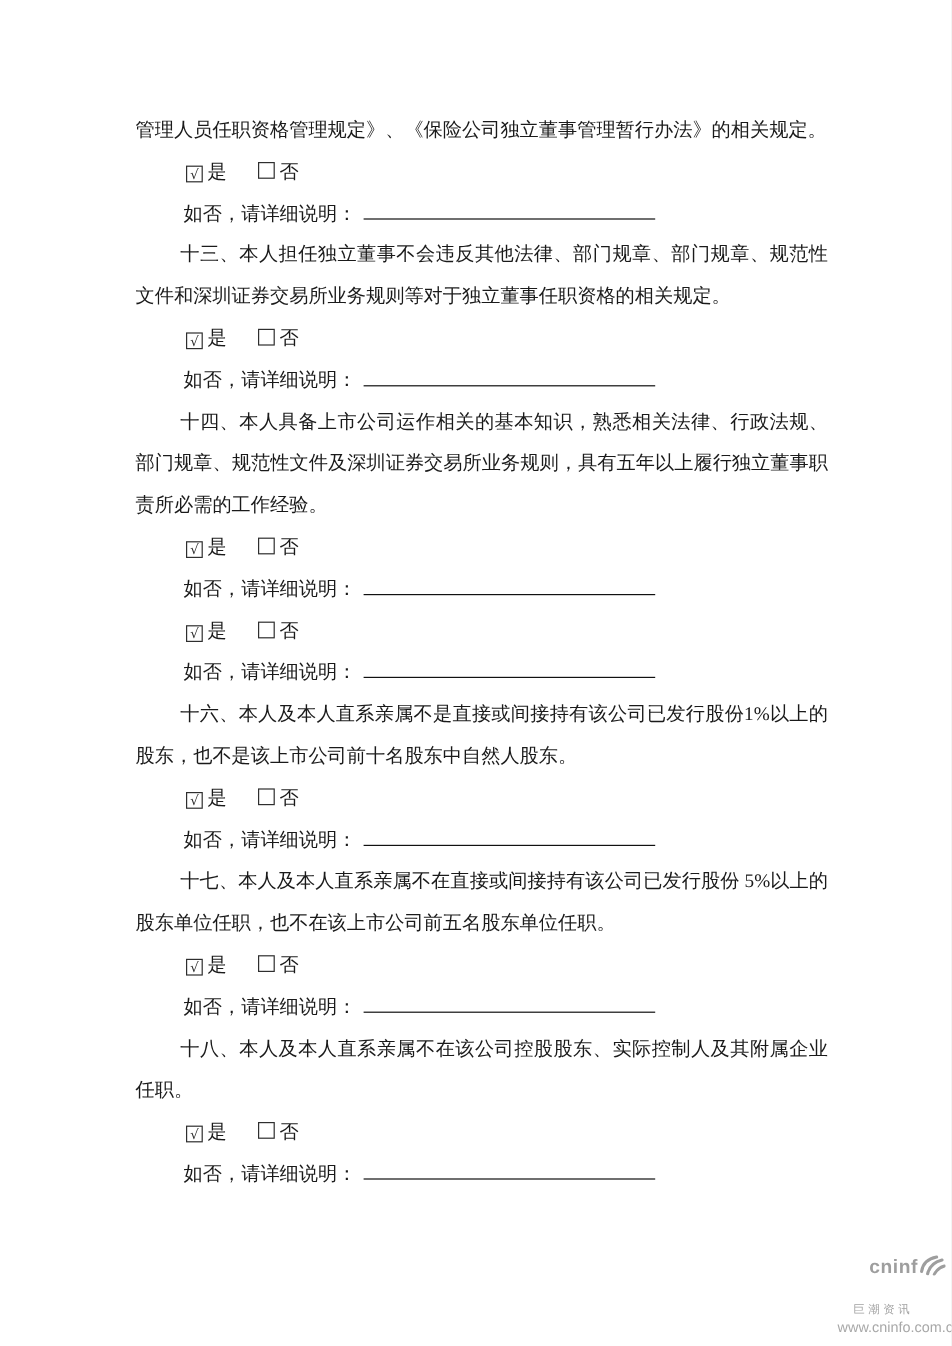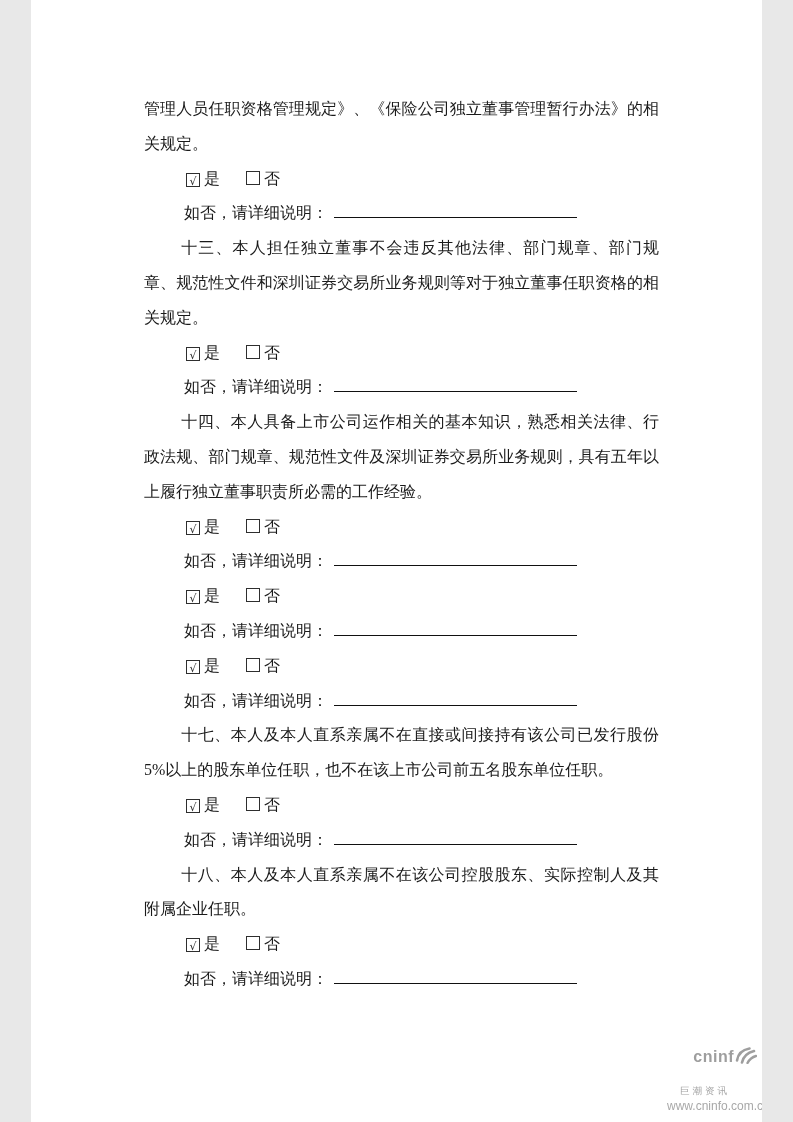--- a/index.html
+++ b/index.html
@@ -1,18 +1,18 @@
 <!DOCTYPE html>
 <html><head>
 <meta charset="utf-8">
 <style>
   html, body { margin: 0; padding: 0; background: #e8e8e8; }
   .page {
     position: relative;
-    width: 731px;
+    width: 793px;
     height: 1122px;
     margin: 0 auto;
     background: #ffffff;
     box-sizing: border-box;
     padding: 92px 103px 0 113px;
     font-family: "Liberation Serif", "DejaVu Serif", serif;
     color: #1a1a1a;
     font-size: 16px;
     line-height: 34.8px;
     overflow: hidden;
@@ -119,20 +119,21 @@
   </div>
 
   <div class="choice-row">
     <span class="cb"><span class="tick">√</span></span><span>是</span>
     <span class="cb cb-no"></span><span>否</span>
   </div>
   <div class="explain-row">
     <span>如否，请详细说明：</span><span class="blank-line"></span>
   </div>
 
+  <p class="para numbered">十六、本人及本人直系亲属不是直接或间接持有该公司已发行股份1%以上的股东，也不是该上市公司前十名股东中自然人股东。</p>
   <div class="choice-row">
     <span class="cb"><span class="tick">√</span></span><span>是</span>
     <span class="cb cb-no"></span><span>否</span>
   </div>
   <div class="explain-row">
     <span>如否，请详细说明：</span><span class="blank-line"></span>
   </div>
 
   <p class="para numbered">十七、本人及本人直系亲属不在直接或间接持有该公司已发行股份 5%以上的股东单位任职，也不在该上市公司前五名股东单位任职。</p>
   <div class="choice-row">

